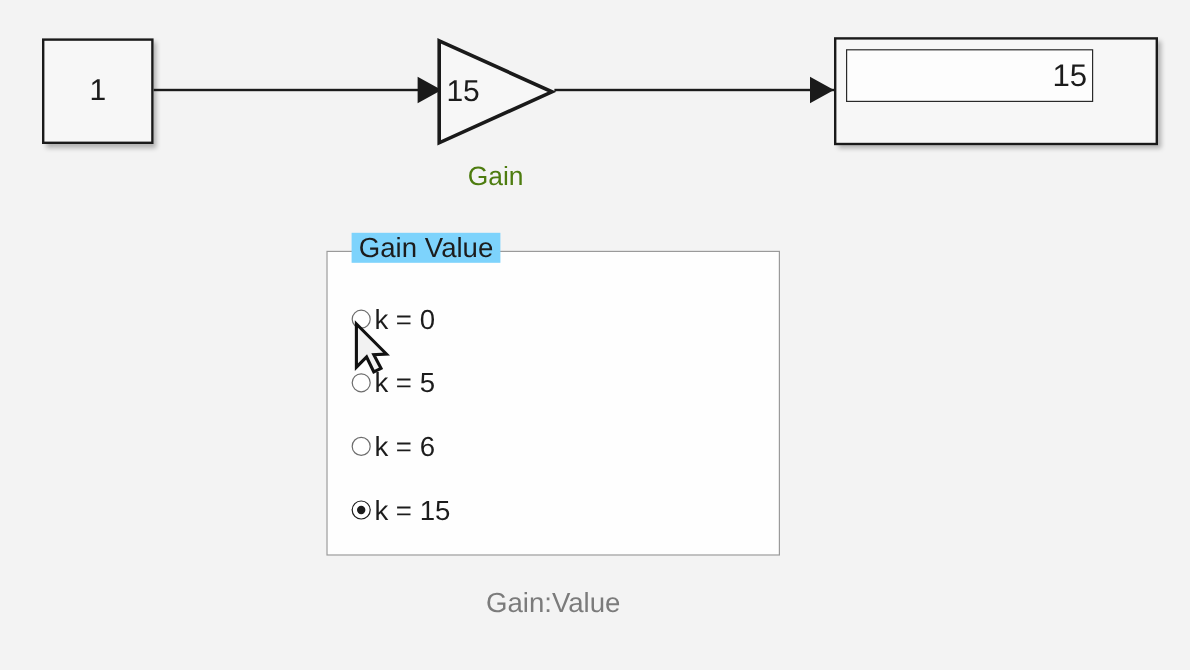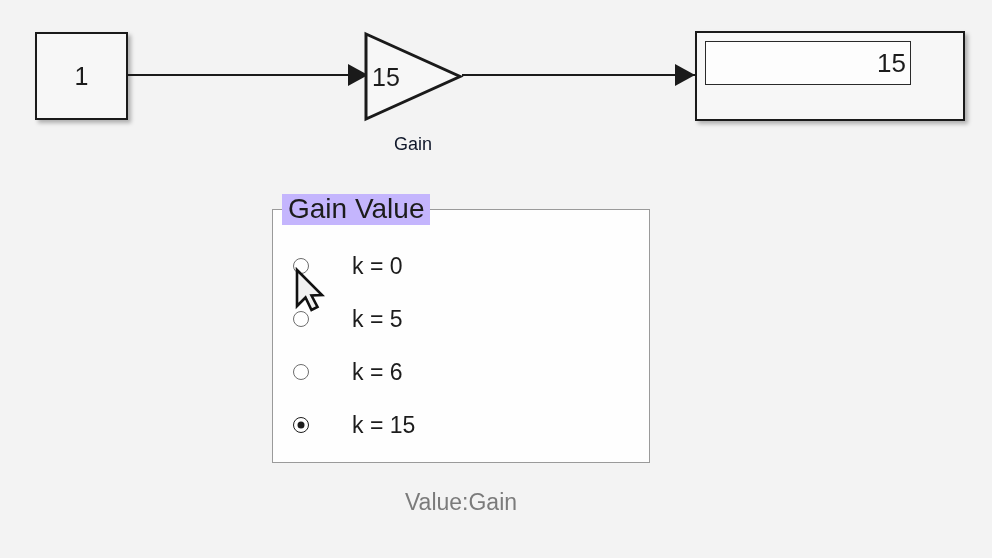--- a/index.html
+++ b/index.html
@@ -70,22 +70,22 @@
     font-size: 25px;
     color: #1c1c1c;
     line-height: 1;
   }
   #gain-label {
     position: absolute;
     left: 364px;
     top: 134px;
     width: 98px;
     text-align: center;
-    font-size: 18px;
-    color: #0f172a;
+    font-size: 22px;
+    color: #4d7c0f;
   }
 
   
   #display-block {
     left: 695px;
     top: 31px;
     width: 270px;
     height: 90px;
   }
   #display-inner {
@@ -133,36 +133,35 @@
     left: 272px;
     top: 209px;
     width: 378px;
     height: 254px;
     border: 1px solid #9a9a9a;
     background: #fefefe;
     box-sizing: border-box;
   }
   #gain-value-legend {
     position: absolute;
-    left: 282px;
+    left: 293px;
     top: 194px;
     padding: 0 6px;
-    background: #c4b5fd;
-    font-size: 28px;
+    background: #7dd3fc;
+    font-size: 23px;
     color: #1c1c1c;
     line-height: 1.1;
   }
 
   .radio-row {
     position: absolute;
     left: 20px;
     display: flex;
     align-items: center;
     height: 30px;
-    gap: 40px;
   }
   .radio-row:nth-of-type(1) { top: 41px; }
   .radio-row:nth-of-type(2) { top: 94px; }
   .radio-row:nth-of-type(3) { top: 147px; }
   .radio-row:nth-of-type(4) { top: 200px; justify-content: space-between; }
 
   .radio-mark {
     width: 16px;
     height: 16px;
     border-radius: 50%;
@@ -261,19 +260,19 @@
 
     <div class="radio-row">
       <span class="radio-mark selected"></span>
       <span class="radio-label">k = 15</span>
     </div>
 
   </div>
 
   <div id="gain-value-legend">Gain Value</div>
 
-  <div id="panel-caption">Value:Gain</div>
+  <div id="panel-caption">Gain:Value</div>
 
   <svg id="mouse-cursor" viewBox="0 0 34 48">
     <polygon points="5,4 5,40 13.5,31.5 19.5,44 25.5,41 19.5,29.5 30,29" fill="#f2f2f2" stroke="#111111" stroke-width="2.6" stroke-linejoin="miter"></polygon>
   </svg>
 
 </div>
 
 </body></html>

